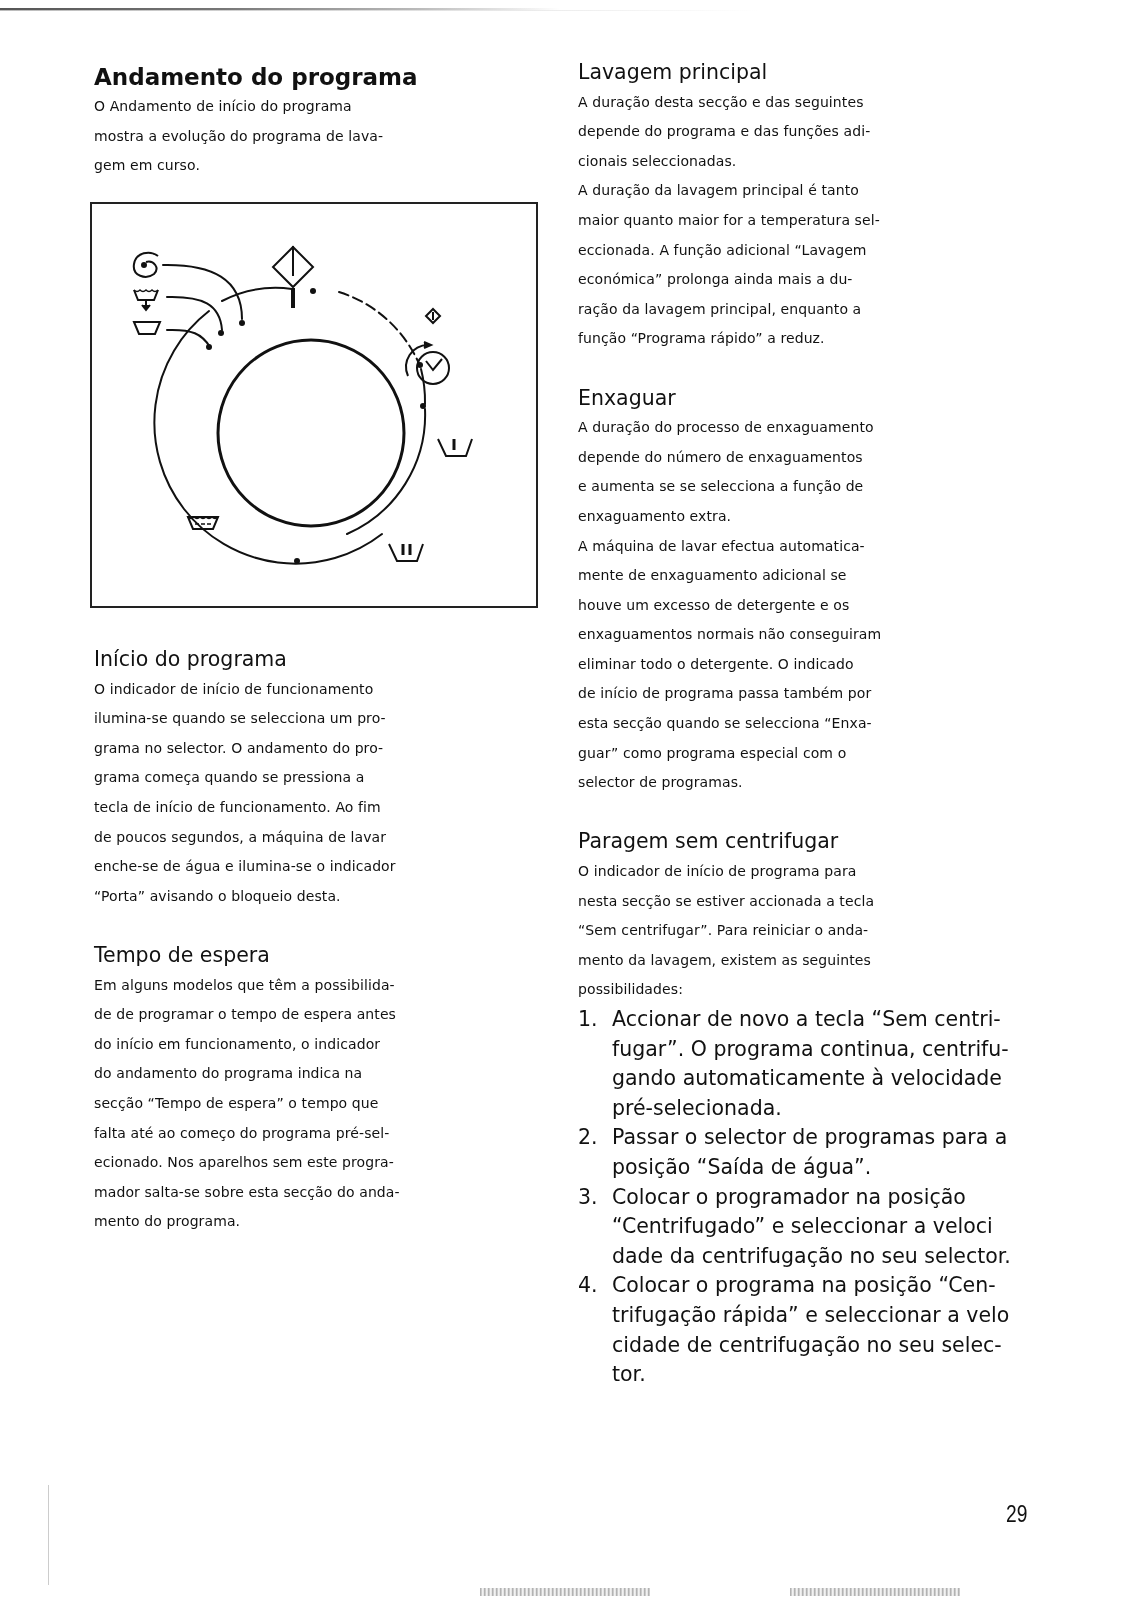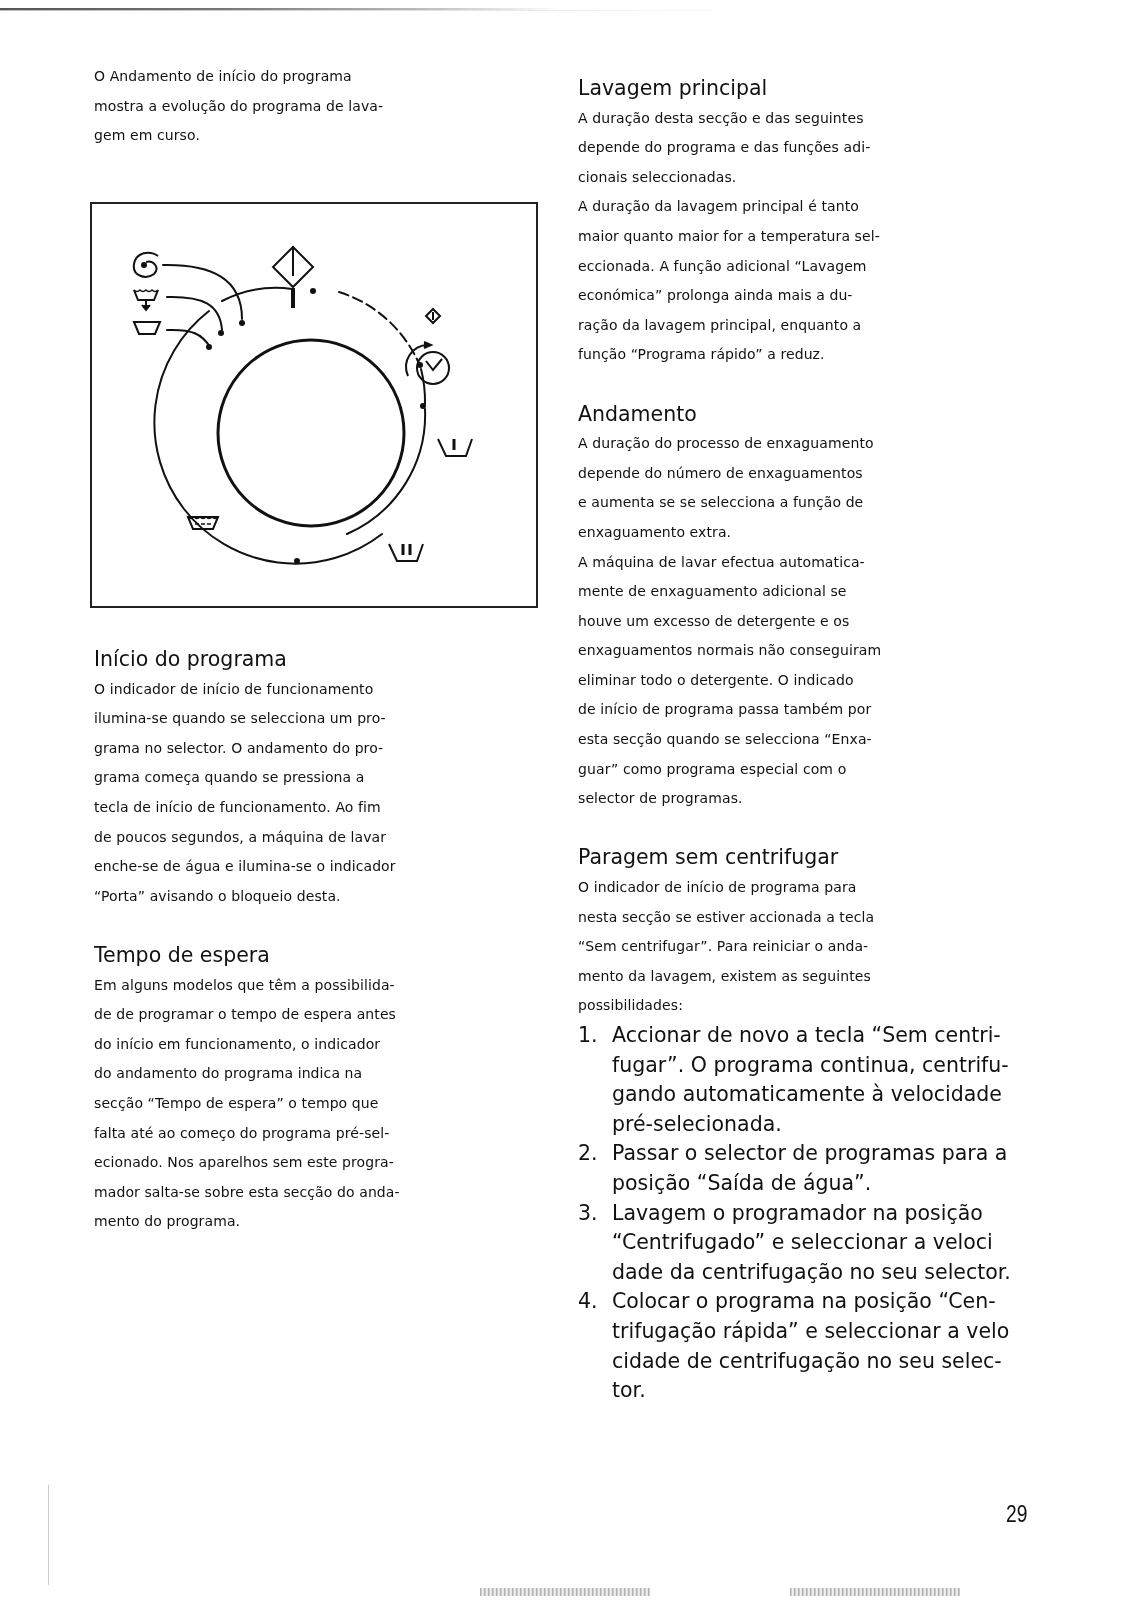--- a/index.html
+++ b/index.html
@@ -20,21 +20,21 @@
     background: repeating-linear-gradient(to right, #999 0px, #999 1px, #ddd 2px, #fff 3px, #bbb 4px);
     opacity: 0.75;
   }
   .scan-left {
     position: absolute; left: 48px; top: 1485px; width: 1px; height: 100px;
     background: #ccc;
   }
 
   .col { position: absolute; }
   .col-left { left: 94px; top: 62px; width: 460px; }
-  .col-right { left: 578px; top: 74px; width: 470px; }
+  .col-right { left: 578px; top: 58px; width: 470px; }
 
   .title {
     font-size: 23px; font-weight: bold; line-height: 30px; margin: 0;
   }
   p.t, .t {
     font-size: 14px; line-height: 29.6px; margin: 0; white-space: pre-line;
     letter-spacing: 0.1px;
   }
   .head { font-size: 20.5px; line-height: 29.6px; margin: 0; }
   .section { margin: 0; }
@@ -59,20 +59,21 @@
 </head>
 <body>
 
 <div class="scan-top"></div>
 <div class="scan-top2"></div>
 <div class="scan-left"></div>
 <div class="scan-bottom" style="left:480px;width:170px;"></div>
 <div class="scan-bottom" style="left:790px;width:170px;"></div>
 
 <div class="col col-left">
+  <h1 class="title">Andamento do programa</h1>
   <p class="t">O Andamento de início do programa
 mostra a evolução do programa de lava-
 gem em curso.</p>
 </div>
 
 <div class="diagram-frame">
   <svg width="444" height="402" viewBox="0 0 444 402">
     <g fill="none" stroke="#111" stroke-width="2" stroke-linecap="round">
 
       <circle cx="219" cy="229" r="93" stroke-width="3"></circle>
@@ -189,21 +190,21 @@
 cionais seleccionadas.
 A duração da lavagem principal é tanto
 maior quanto maior for a temperatura sel-
 eccionada. A função adicional “Lavagem
 económica” prolonga ainda mais a du-
 ração da lavagem principal, enquanto a
 função “Programa rápido” a reduz.</p>
   </div>
   <div class="gap"></div>
   <div class="section">
-    <div class="head">Andamento</div>
+    <div class="head">Enxaguar</div>
     <p class="t">A duração do processo de enxaguamento
 depende do número de enxaguamentos
 e aumenta se se selecciona a função de
 enxaguamento extra.
 A máquina de lavar efectua automatica-
 mente de enxaguamento adicional se
 houve um excesso de detergente e os
 enxaguamentos normais não conseguiram
 eliminar todo o detergente. O indicado
 de início de programa passa também por
@@ -219,21 +220,21 @@
 “Sem centrifugar”. Para reiniciar o anda-
 mento da lavagem, existem as seguintes
 possibilidades:</p>
     <ol class="steps">
       <li><span class="num">1.</span><span>Accionar de novo a tecla “Sem centri-
 fugar”. O programa continua, centrifu-
 gando automaticamente à velocidade
 pré-selecionada.</span></li>
       <li><span class="num">2.</span><span>Passar o selector de programas para a
 posição “Saída de água”.</span></li>
-      <li><span class="num">3.</span><span>Lavagem o programador na posição
+      <li><span class="num">3.</span><span>Colocar o programador na posição
 “Centrifugado” e seleccionar a veloci
 dade da centrifugação no seu selector.</span></li>
       <li><span class="num">4.</span><span>Colocar o programa na posição “Cen-
 trifugação rápida” e seleccionar a velo
 cidade de centrifugação no seu selec-
 tor.</span></li>
     </ol>
   </div>
 </div>
 

